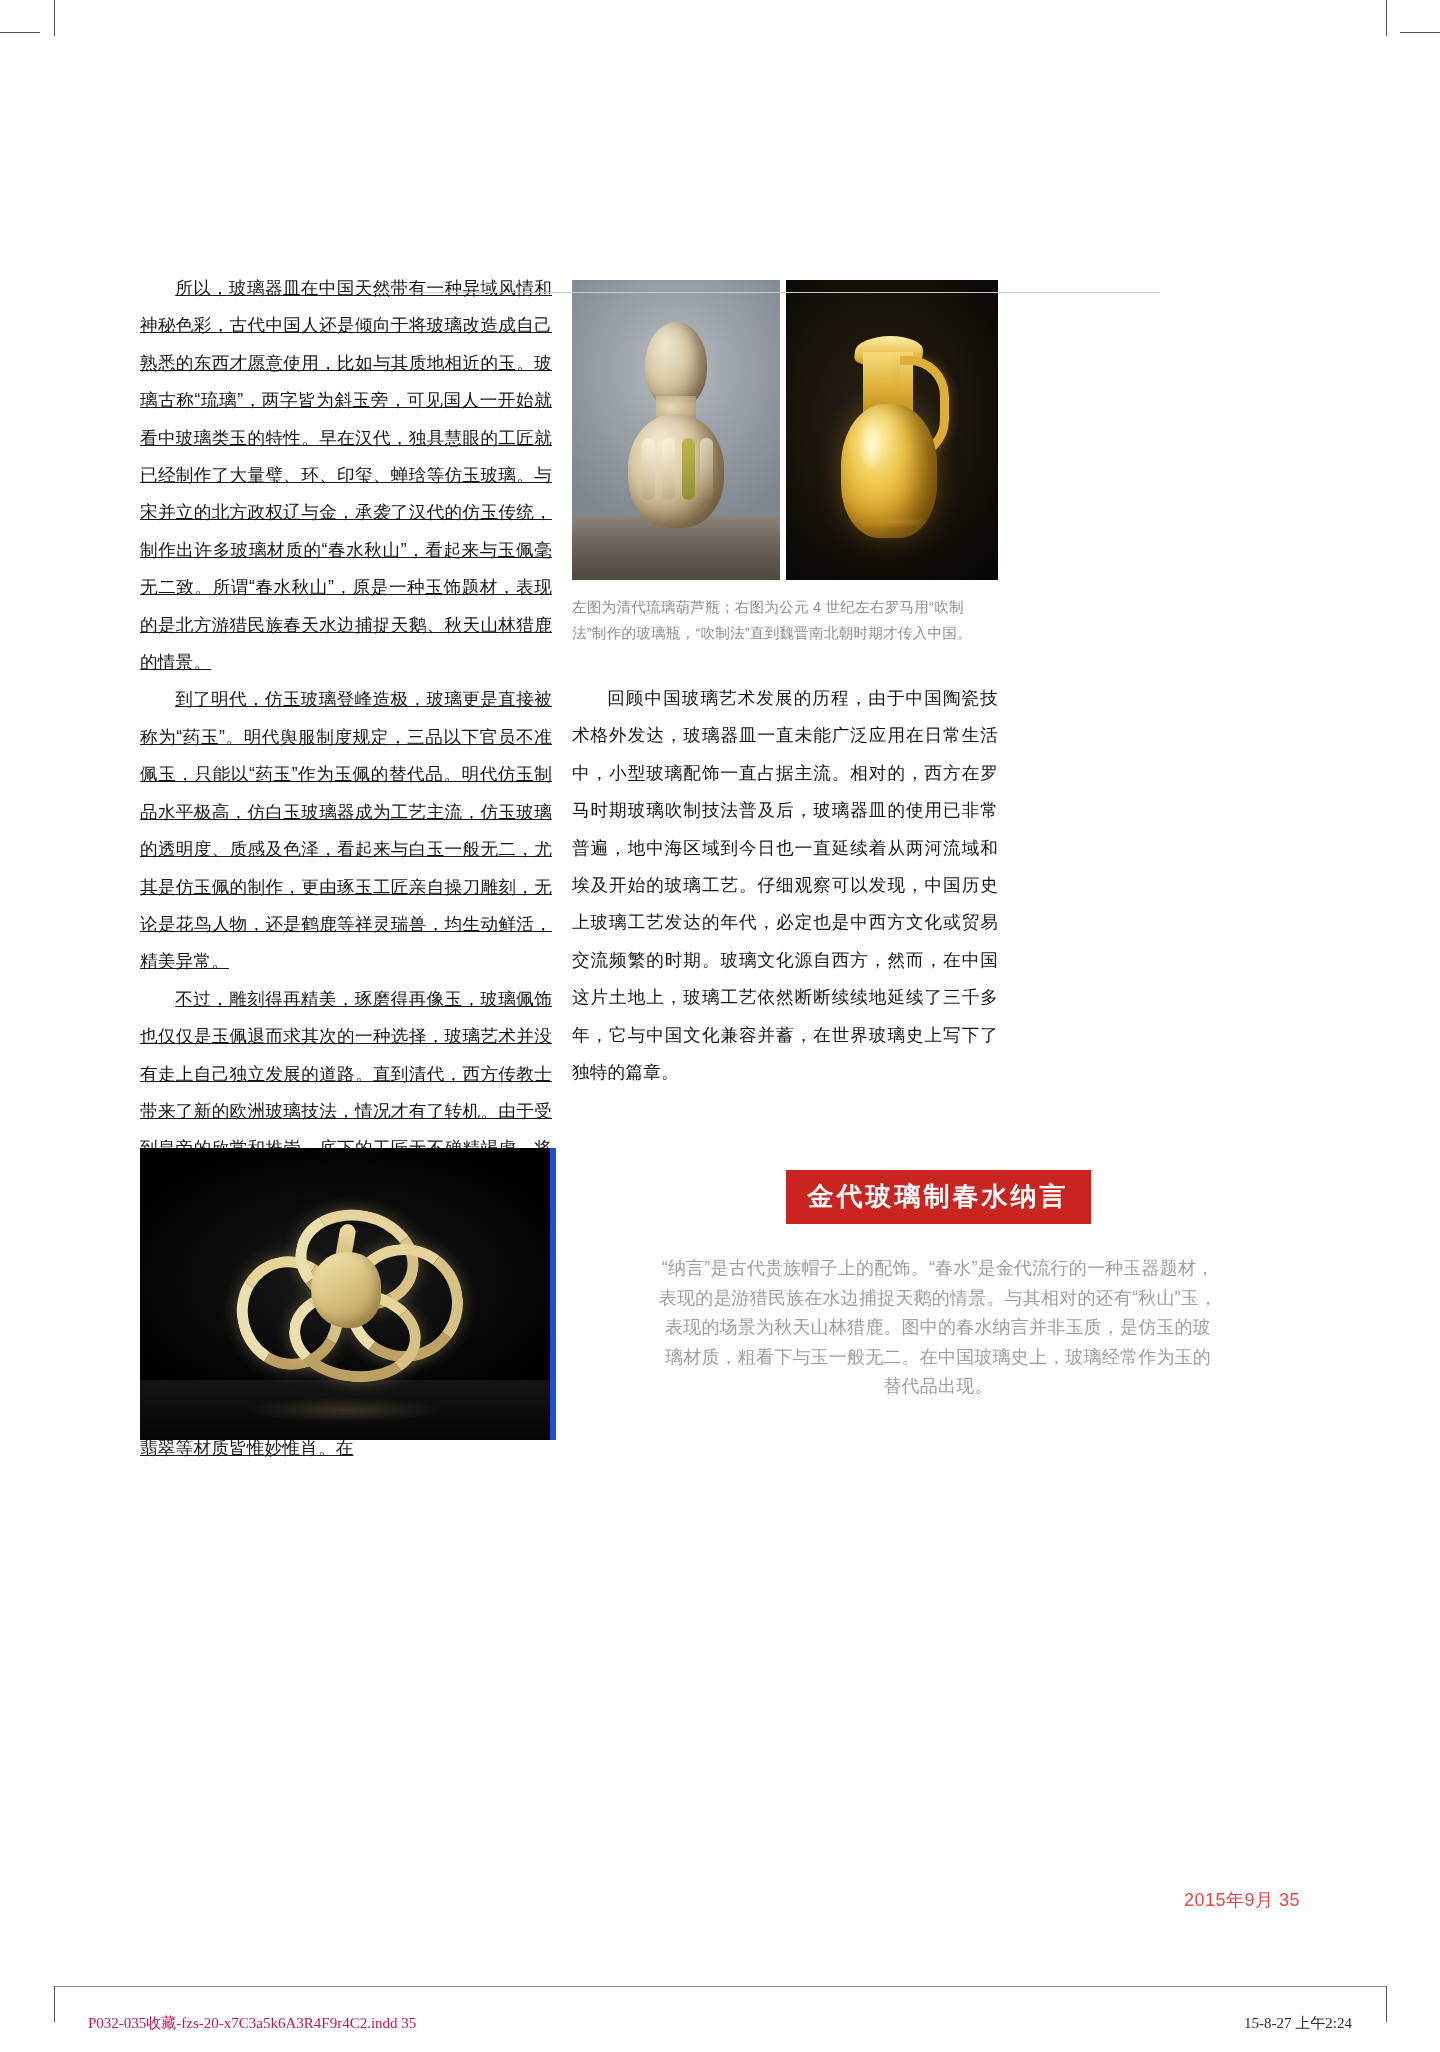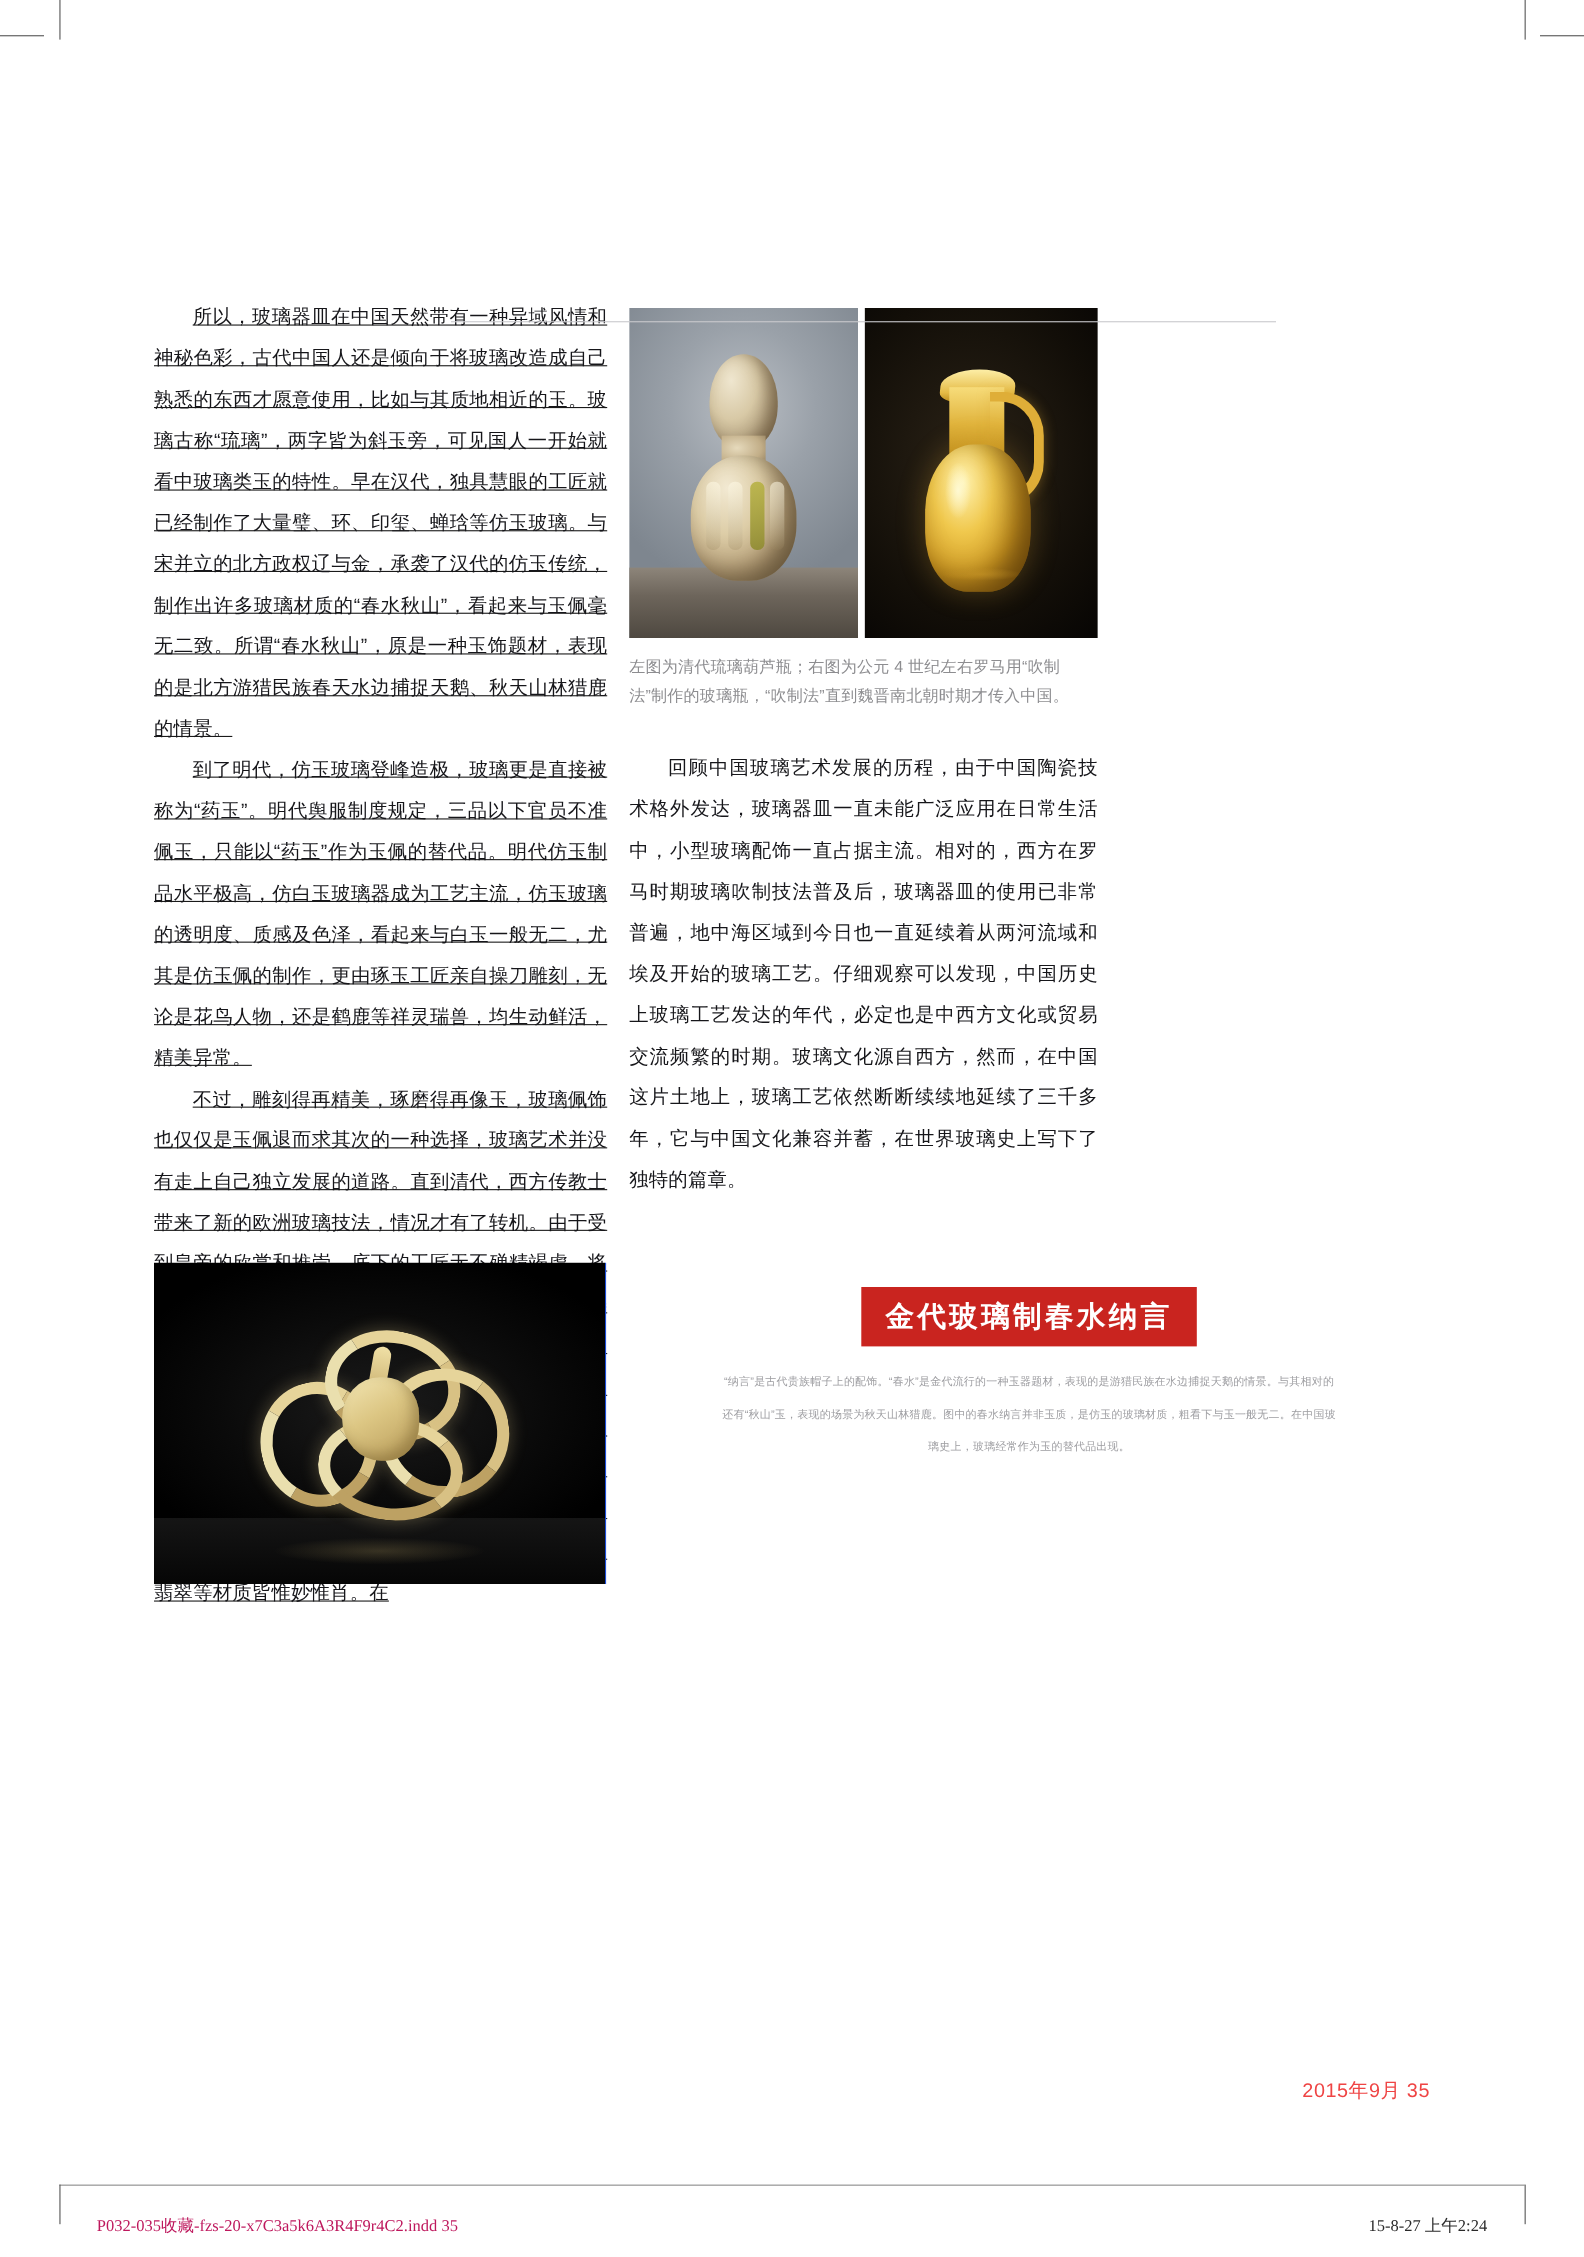--- a/index.html
+++ b/index.html
@@ -285,41 +285,42 @@
     transform: translateX(-50%);
     width: 190px; height: 24px;
     border-radius: 50%;
     background: radial-gradient(ellipse, rgba(205,180,110,.22), rgba(0,0,0,0) 72%);
   }
 
   .feature-text {
     position: absolute;
     left: 410px; top: 0;
     width: 750px; height: 292px;
-    border-left: 1px solid #1d4ed8;
+    border-left: 6px solid #1d4ed8;
     box-sizing: border-box;
     padding-left: 20px;
     display: flex;
     flex-direction: column;
     align-items: center;
+    gap: 12px;
   }
   .feature-title {
     margin-top: 22px;
     background: #c9241f;
     color: #ffffff;
     font-family: "Liberation Serif", "DejaVu Serif", serif;
     font-weight: bold;
     font-size: 26px;
     letter-spacing: 3px;
     padding: 9px 22px 10px 22px;
     white-space: nowrap;
   }
   .feature-body {
     margin-top: 18px;
-    font-size: 10px;
+    font-size: 18px;
     line-height: 29.5px;
     color: #9d9da1;
     text-align: center;
     width: 560px;
     letter-spacing: .2px;
   }
   .feature-rule {
     position: absolute;
     left: 410px;
     top: 292px;

